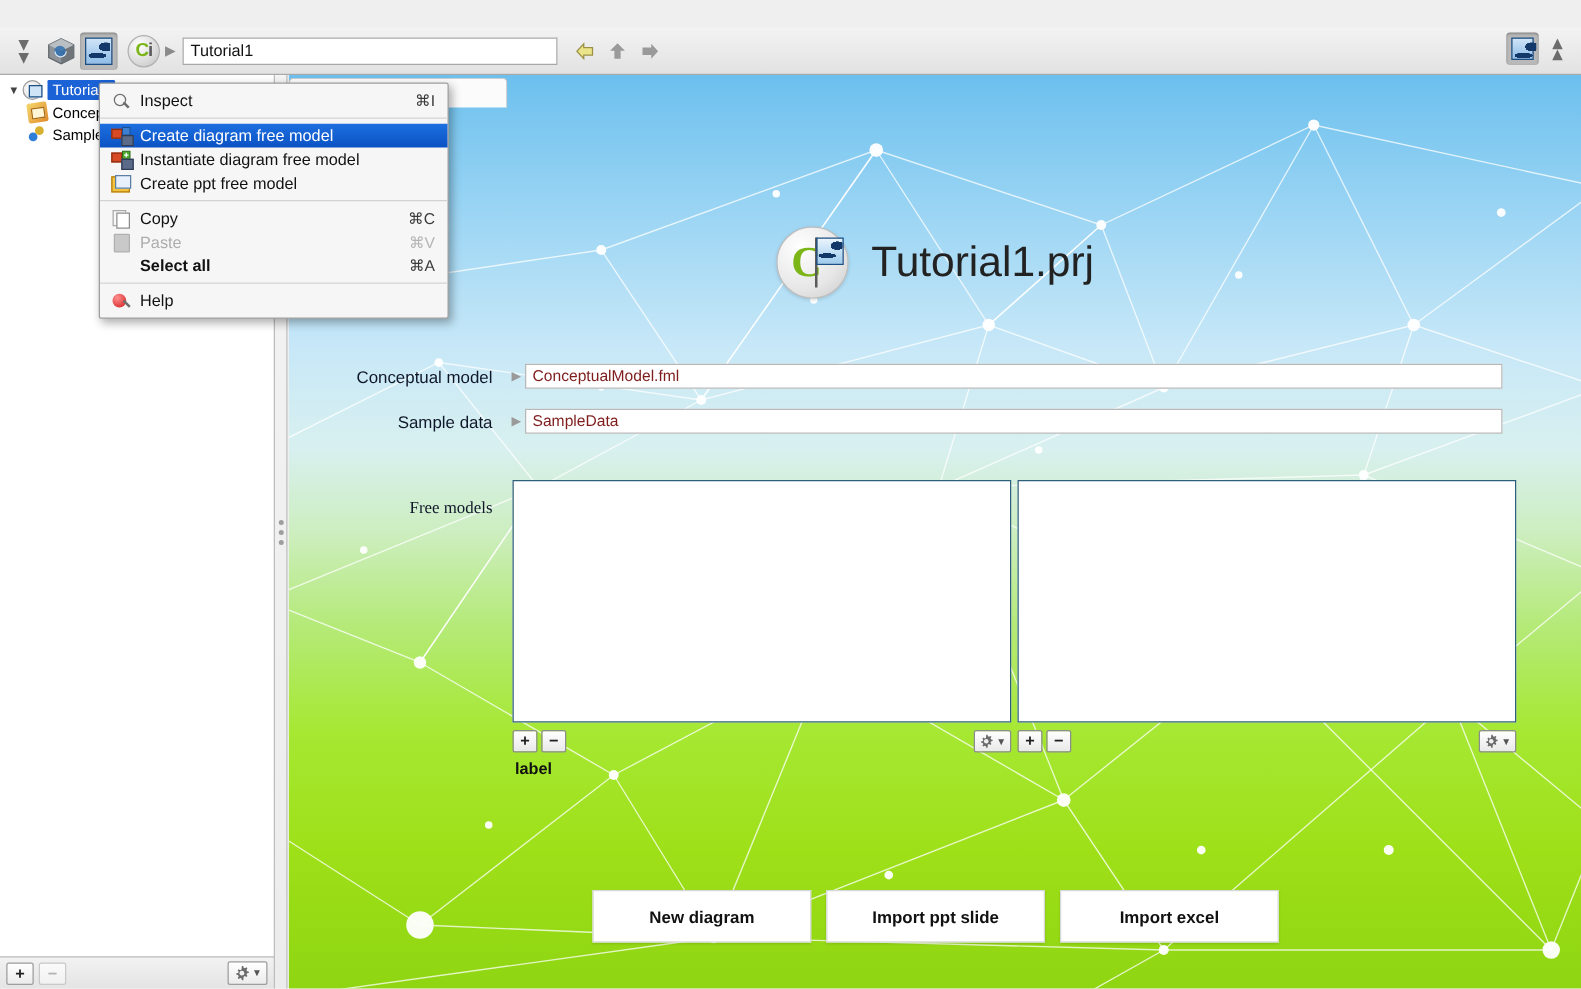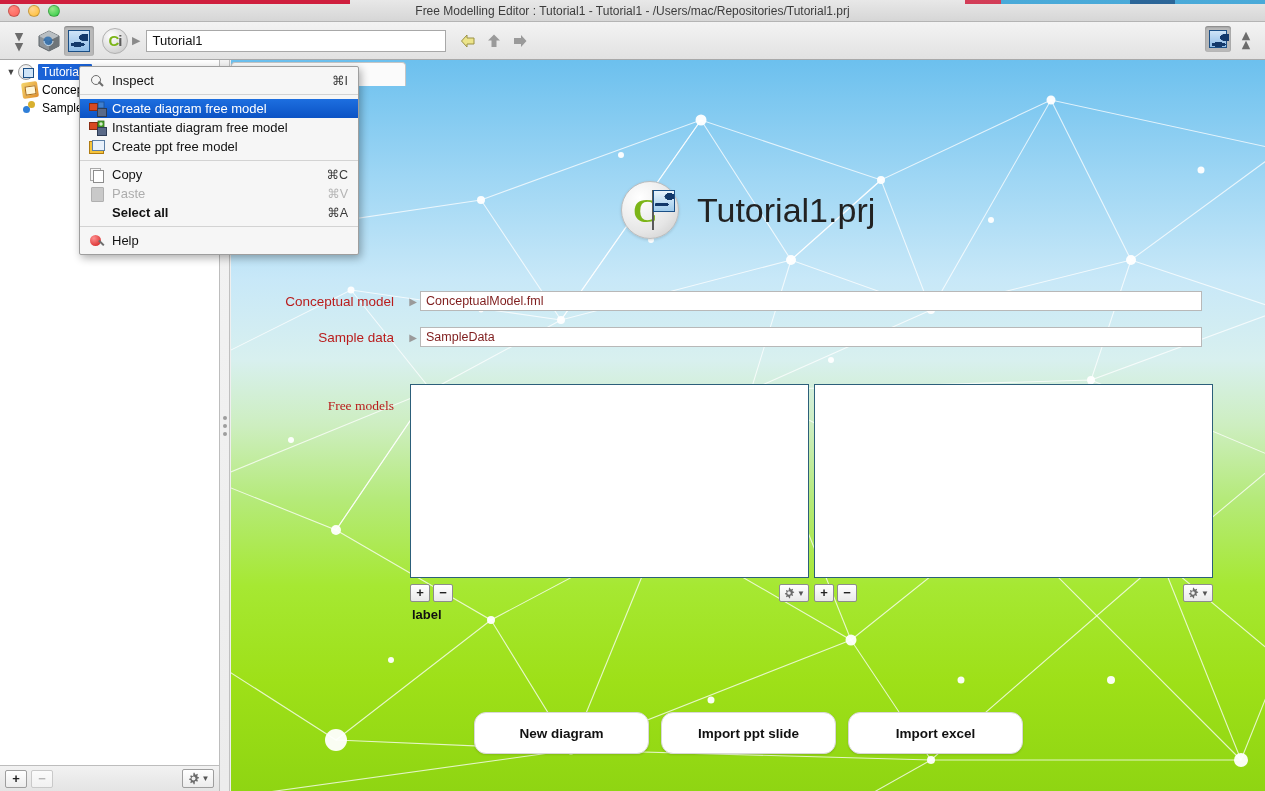--- a/index.html
+++ b/index.html
@@ -200,21 +200,21 @@
     display:flex; align-items:center; padding: 0 10px; gap:6px;
     font-size: 12px; color: #cfcfcf;
   }
   .tab .tabicon { width:14px;height:14px;border-radius:50%;background:#f0f0f0;border:1px solid #e3e3e3;}
 
   .form {
     position:absolute; left: 0; top: 26px; width: 1034px; height: 705px;
   }
   .row { position:absolute; display:flex; align-items:center; }
   .row-label {
-    font-size: 13.5px; color:#b91c1c; text-align: right; width: 175px;
+    font-size: 13.5px; color:#0f172a; text-align: right; width: 175px;
     padding-right: 12px;
   }
   .disc { color:#9a9a9a; font-size: 10px; width: 14px; text-align:center; }
   .text-field {
     height: 20px; background:#ffffff; border:1px solid #b8b8b8;
     font-size:12.5px; color:#7f1d1d; padding:0 5px; line-height:18px;
     font-family:"Liberation Sans", sans-serif;
   }
 
   .list-panel {
@@ -234,21 +234,21 @@
     width: 30px; height:18px; border:1px solid #8d8d8d; border-radius:2px;
     background:linear-gradient(#ffffff,#e9e9e9);
     display:flex;align-items:center;justify-content:center;gap:2px;
   }
   .label-text {
     position:absolute; font-size: 13px; color:#111; font-weight:600;
   }
 
   .action-row { position:absolute; display:flex; gap: 12px; }
   .action-btn {
-    background:#ffffff; border:1px solid #d8d8d8; border-radius: 12px;
+    background:#ffffff; border:1px solid #d8d8d8; border-radius: 0;
     height: 42px; width: 175px;
     font-size: 13.5px; color:#111; font-weight:600;
     display:flex;align-items:center;justify-content:center;
     box-shadow: 0 1px 2px rgba(0,0,0,.12);
     font-family:"Liberation Sans", sans-serif;
   }
 
   .logo-row {
     position:absolute; left: 390px; top: 95px;
     display:flex; align-items:center; gap: 18px;
@@ -320,30 +320,20 @@
 
   .ic-help::before{content:'';position:absolute;left:2px;top:2px;width:11px;height:11px;border-radius:50%;
     background: radial-gradient(circle at 35% 30%, #ff8e8e, #d01b1b);}
   .ic-help::after{content:'';position:absolute;left:10px;top:9px;width:7px;height:1.6px;background:#6d6d6d;transform:rotate(45deg);}
 </style>
 </head>
 <body>
 
 <div id="app">
 
-  <div class="titlebar">
-    <div class="title-bleed-left"></div>
-    <div class="title-bleed"></div>
-    <div class="traffic">
-      <span class="tl-dot tl-close"></span>
-      <span class="tl-dot tl-min"></span>
-      <span class="tl-dot tl-max"></span>
-    </div>
-    <div class="title-text">Free Modelling Editor : Tutorial1 - Tutorial1 - /Users/mac/Repositories/Tutorial1.prj</div>
-  </div>
 
   <div class="toolbar">
 
     <div class="tb-btn" style="margin-left:4px">
       <span class="chev-icon">▾<br>▾</span>
     </div>
 
     <div class="tb-btn">
       <svg width="24" height="24" viewBox="0 0 24 24">
         <polygon points="12,2 22,7 22,17 12,22 2,17 2,7" fill="#8d9398" stroke="#5d6468" stroke-width="1"></polygon>

